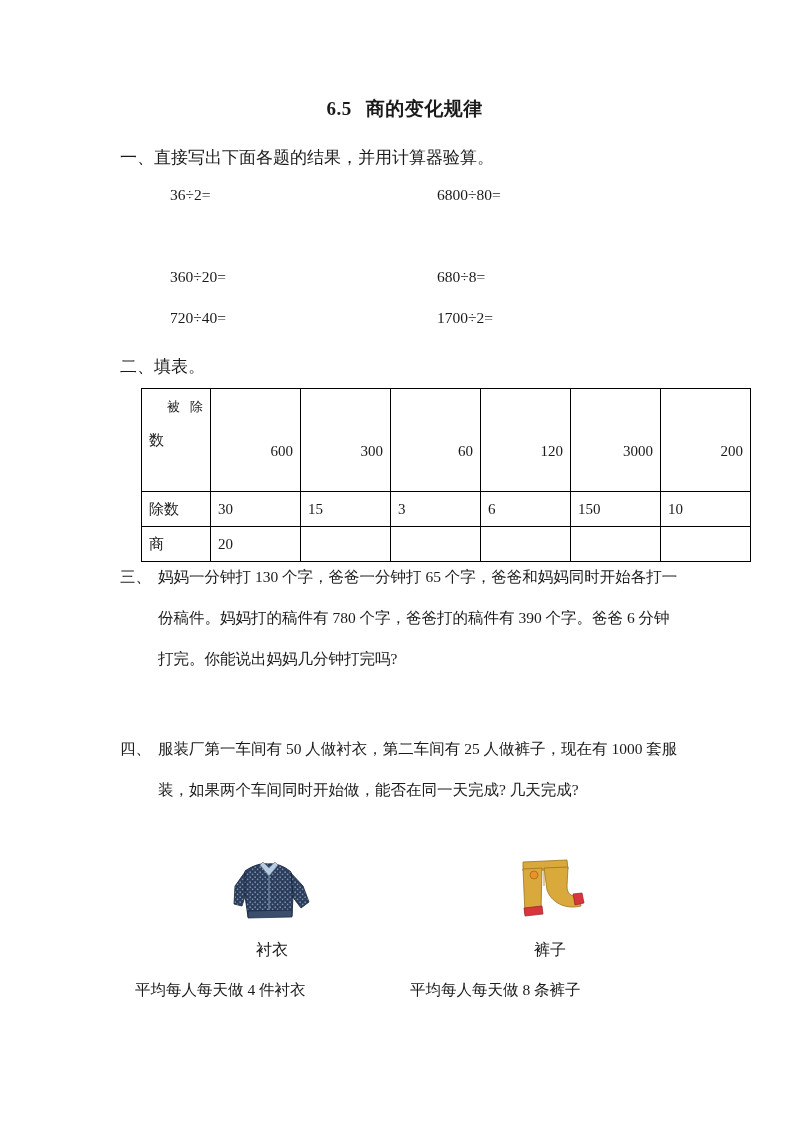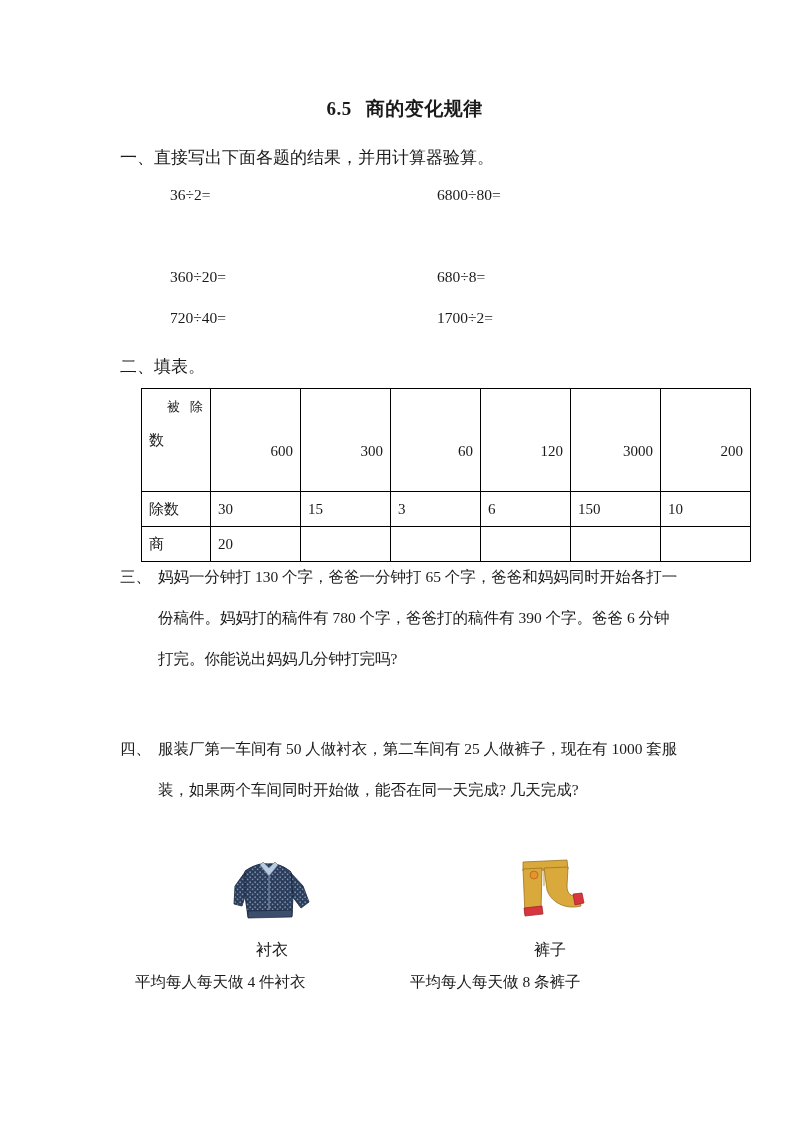--- a/index.html
+++ b/index.html
@@ -169,21 +169,21 @@
 
   .cap-row {
     position: absolute;
     left: 120px;
     top: 972px;
     width: 570px;
     height: 26px;
   }
   .cap-item {
     position: absolute;
-    top: 0;
+    top: 8px;
     font-size: 15.5px;
     white-space: nowrap;
   }
   .cap-item.a { left: 15px; }
   .cap-item.b { left: 290px; }
 </style>
 </head>
 <body>
 
 <div class="page">

